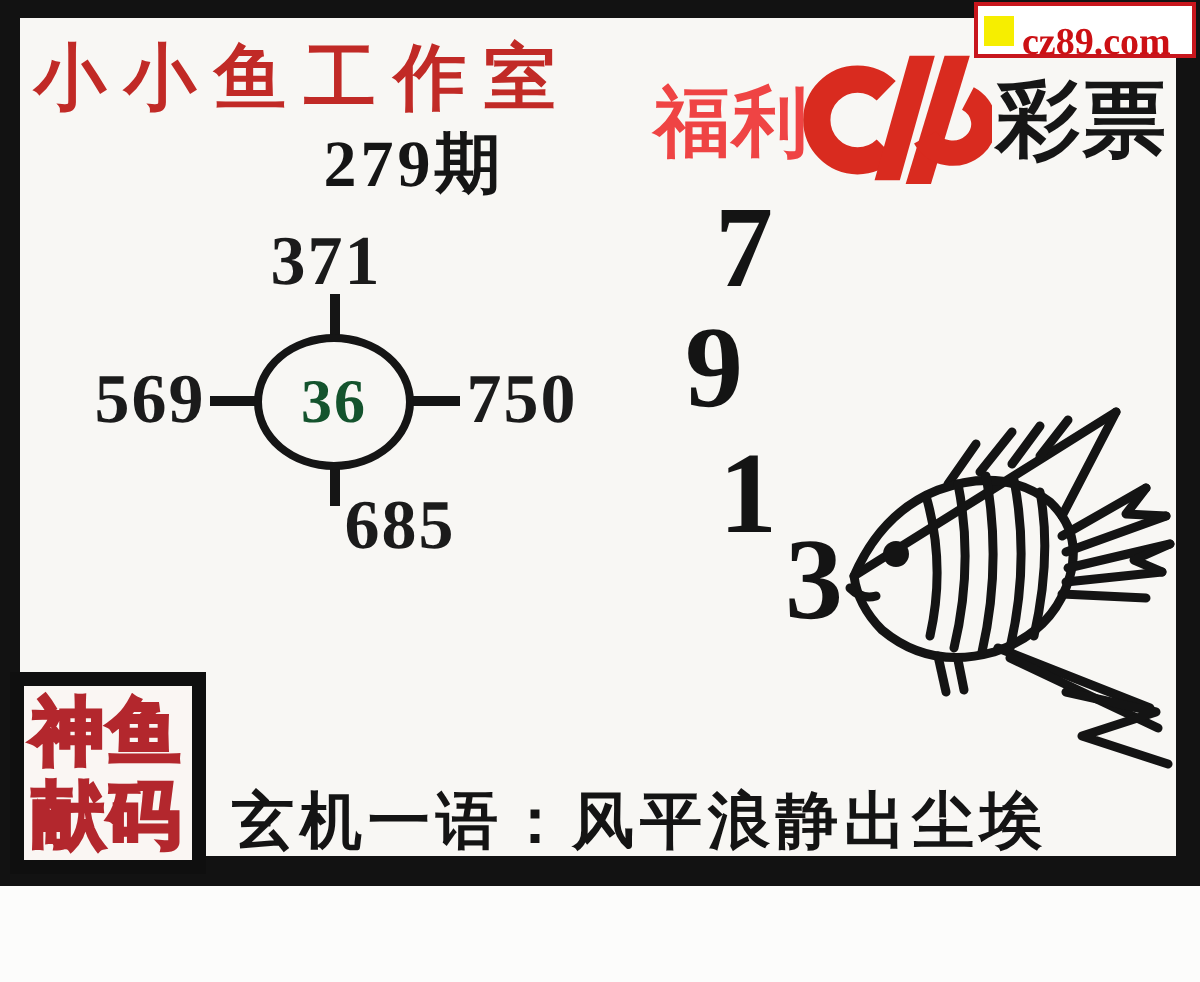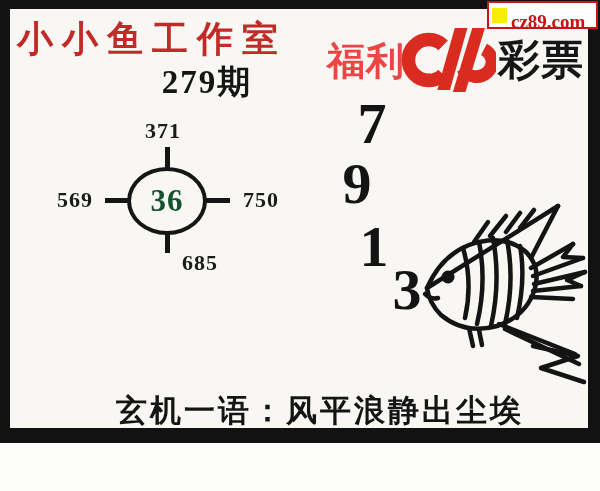--- a/index.html
+++ b/index.html
@@ -39,21 +39,21 @@
   .brand-right{
     position:absolute;left:498px;top:32px;
     color:#161616;font-size:42px;font-weight:bold;letter-spacing:1px;
     font-family:"Liberation Sans","DejaVu Sans",sans-serif;white-space:nowrap;
   }
   .logo{position:absolute;left:398px;top:24px;width:98px;height:70px;}
 
   
   .num{
     position:absolute;transform:translate(-50%,-50%);
-    color:#1b1b1b;font-size:22px;font-weight:600;white-space:nowrap;letter-spacing:1px;
+    color:#1b1b1b;font-size:35px;font-weight:600;white-space:nowrap;letter-spacing:1px;
   }
   .circle{
     position:absolute;left:127px;top:167px;width:80px;height:68px;
     border:4px solid #151515;border-radius:50%;box-sizing:border-box;
     display:flex;align-items:center;justify-content:center;
   }
   .circle .center-num{color:#14532d;font-size:31px;font-weight:bold;letter-spacing:1px;}
   .spoke{position:absolute;background:#151515;}
   .spoke.v{width:5px;}
   .spoke.h{height:5px;}
@@ -160,19 +160,23 @@
     <path d="M161 48 L151 61 L171 62"></path>
     <path d="M173 76 L155 84 L169 90"></path>
 
     <path d="M87 128 L163 158"></path>
     <path d="M93 133 L167 168"></path>
     <path d="M121 150 L166 160 L129 172 L172 186"></path>
     <path d="M57 132 L61 150"></path>
     <path d="M67 134 L70 149"></path>
   </svg>
 
+  <div class="stamp">
+    <span class="row">神鱼</span>
+    <span class="row">献码</span>
+  </div>
 
   <div class="hint">
     <span>玄机一语：</span>
     <span>风平浪静出尘埃</span>
   </div>
 
 </div>
 
 </body></html>

